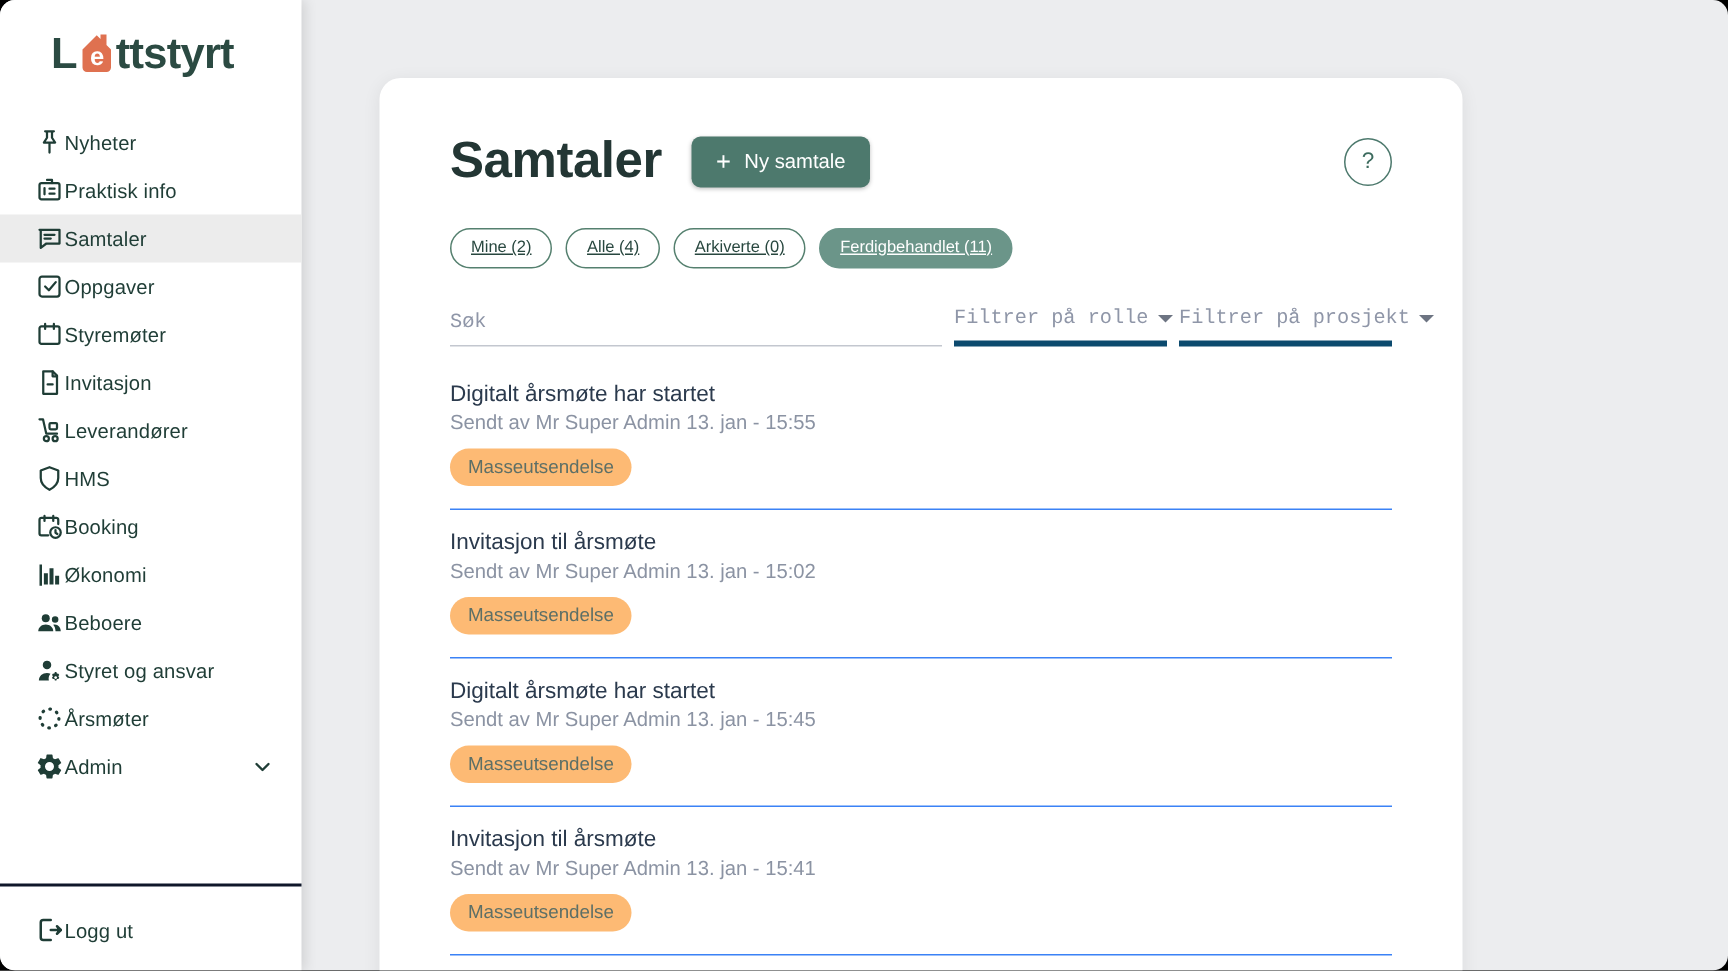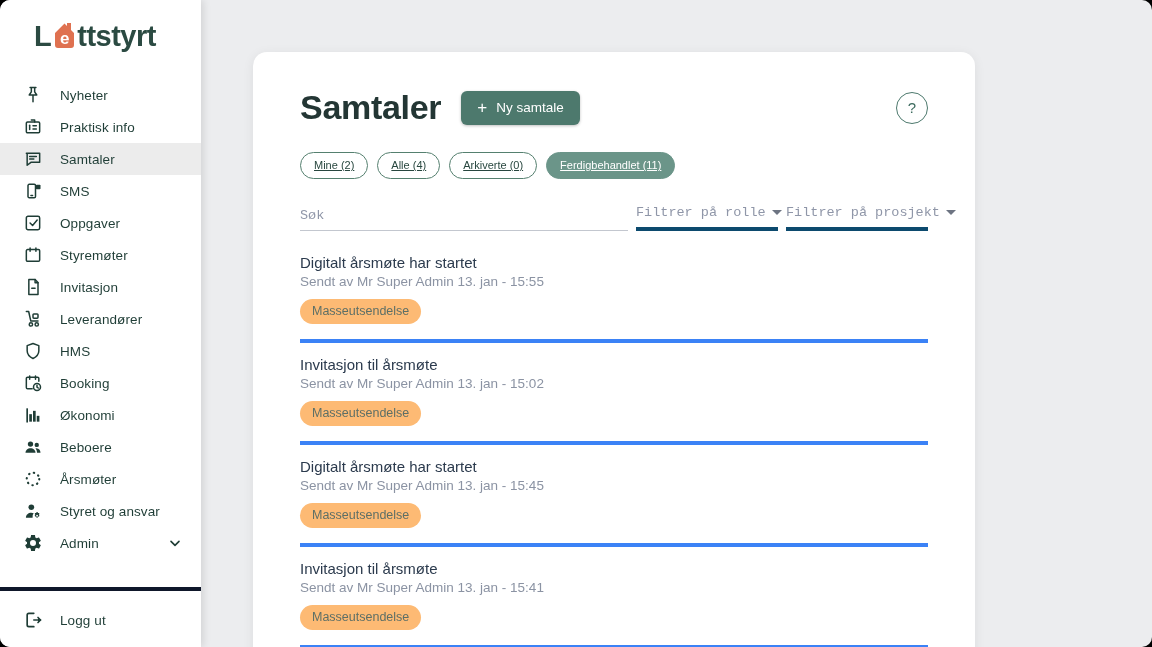--- a/index.html
+++ b/index.html
@@ -8,24 +8,24 @@
 
   
   .sidebar { width:201px; background:#fff; display:flex; flex-direction:column; box-shadow:2px 0 8px rgba(0,0,0,.12); position:relative; z-index:2; flex-shrink:0; }
   .logo { margin:22px 0 6px 34px; font-size:29px; font-weight:800; color:#2b4a42; letter-spacing:-0.5px; display:flex; align-items:center; line-height:1; }
   .logo .house { display:inline-flex; margin:0 0.5px; position:relative; top:-2px; }
   .nav { margin-top:22px; flex:0 0 auto; }
   .nav-item { display:flex; align-items:center; height:32px; padding:0 18px 0 22px; cursor:pointer; color:#1f3d36; }
   .nav-item.active { background:#ececec; }
   .nav-item .ic { width:21px; height:21px; display:inline-flex; align-items:center; justify-content:center; color:#1f3d36; }
   .nav-item .ic svg { width:20px; height:20px; }
-  .nav-item .lbl { margin-left:17px; font-size:13.5px; font-weight:500; letter-spacing:.1px;text-align:center; }
+  .nav-item .lbl { font-size:13.5px; font-weight:500; letter-spacing:.1px;text-align:center; }
   .nav-item .chev { margin-left:auto; display:inline-flex; color:#1f3d36; }
   .nav-item .chev svg { width:16px; height:16px; }
-  .sidebar-footer { margin-top:auto; border-top:4px solid #0f172a; padding:11px 0 9px; }
+  .sidebar-footer { margin-top:auto; border-top:2px solid #0f172a; padding:11px 0 9px; }
   .sidebar-footer .nav-item { height:36px; }
 
   
   .main { flex:1; position:relative; }
   .card { position:absolute; left:52px; top:52px; width:722px; height:615px; background:#fff; border-radius:14px; box-shadow:0 2px 12px rgba(0,0,0,.07); padding:36px 47px 0; }
 
   .head-row { display:flex; align-items:center; }
   .page-title { font-size:34px; font-weight:700; color:#233634; letter-spacing:-0.3px; }
   .new-btn { margin-left:20px; display:inline-flex; align-items:center; gap:9px; background:#4d796d; color:#fff; border:none; border-radius:6px; padding:9px 16px 10px; font-size:13.5px; font-family:inherit; font-weight:500; cursor:pointer; box-shadow:0 1px 3px rgba(0,0,0,.25); }
   .new-btn .plus { font-size:17px; font-weight:400; line-height:13px; }
@@ -36,21 +36,21 @@
   .chip.active { background:#6b9589; border-color:#6b9589; color:#fff; }
 
   .filter-row { display:flex; align-items:flex-end; gap:8px; margin-top:22px;font-family:Liberation Mono, monospace; }
   .uinput { border:none; border-bottom:1px solid #c3c7cf; padding:4px 0 7px; font-size:13.5px; font-family:inherit; color:#3c4456; background:transparent; outline:none; flex:1; }
   .uinput::placeholder { color:#8f96a8; }
   .uselect { width:142px; flex:none; border-bottom:4px solid #0c4a6e; padding:4px 2px 7px 0; display:flex; align-items:center; cursor:pointer; }
   .uselect .val { font-size:13.5px; color:#8f96a8; flex:1; white-space:nowrap; }
   .caret { width:0; height:0; border-left:5px solid transparent; border-right:5px solid transparent; border-top:5px solid #6d7482; margin-left:6px; flex:none; }
 
   .conv-list { margin-top:10px; }
-  .conv-item { padding:13px 0 15px; border-bottom:4px solid #3b82f6; cursor:pointer; }
+  .conv-item { padding:13px 0 15px; border-bottom:1px solid #3b82f6; cursor:pointer; }
   .conv-title { font-size:15px; font-weight:500; color:#2b3a4d; }
   .conv-meta { margin-top:3px; font-size:13.5px; color:#8b93a3; }
   .conv-tag { display:inline-block; margin-top:10px; background:#fdba74; color:#5d6f66; font-size:12.5px; padding:5px 12px 6px; border-radius:13px; }
 </style>
 </head>
 <body>
 
 <div class="window">
 
   <aside class="sidebar">
@@ -90,30 +90,20 @@
             <svg viewBox="0 0 24 24" fill="none" stroke="currentColor" stroke-width="1.8" stroke-linecap="round" stroke-linejoin="round">
               <path d="M4 5h16v11H9.5L5 19.5V5z"></path>
               <path d="M8 9h8M8 12h5"></path>
             </svg>
           </span>
           <span class="lbl">Samtaler</span>
         </div>
         <div class="nav-item">
           <span class="ic">
             <svg viewBox="0 0 24 24" fill="none" stroke="currentColor" stroke-width="1.8" stroke-linecap="round" stroke-linejoin="round">
-              <rect x="6" y="4" width="9" height="16" rx="1.5"></rect>
-              <path d="M9.5 17.5h2"></path>
-              <rect x="15.5" y="4.5" width="5.5" height="5.5" rx="1" fill="currentColor" stroke="none"></rect>
-            </svg>
-          </span>
-          <span class="lbl">SMS</span>
-        </div>
-        <div class="nav-item">
-          <span class="ic">
-            <svg viewBox="0 0 24 24" fill="none" stroke="currentColor" stroke-width="1.8" stroke-linecap="round" stroke-linejoin="round">
               <rect x="4" y="4" width="16" height="16" rx="2"></rect>
               <path d="M8.5 12l3 3 5.5-6.5"></path>
             </svg>
           </span>
           <span class="lbl">Oppgaver</span>
         </div>
         <div class="nav-item">
           <span class="ic">
             <svg viewBox="0 0 24 24" fill="none" stroke="currentColor" stroke-width="1.8" stroke-linecap="round" stroke-linejoin="round">
               <rect x="4" y="5.5" width="16" height="14" rx="1.5"></rect>
@@ -179,36 +169,36 @@
               <circle cx="9" cy="8.5" r="3.2"></circle>
               <circle cx="16.5" cy="9.5" r="2.6"></circle>
               <path d="M3 19c0-3.3 2.7-5.5 6-5.5s6 2.2 6 5.5z"></path>
               <path d="M16.2 13.6c2.8.2 4.8 2.2 4.8 5.4h-4.2c0-2.2-.7-4-1.9-5.2z"></path>
             </svg>
           </span>
           <span class="lbl">Beboere</span>
         </div>
         <div class="nav-item">
           <span class="ic">
-            <svg viewBox="0 0 24 24" fill="none" stroke="currentColor" stroke-width="2.6" stroke-linecap="round">
-              <circle cx="12" cy="12" r="7.5" stroke-dasharray="0.5 5.4"></circle>
-            </svg>
-          </span>
-          <span class="lbl">Årsmøter</span>
-        </div>
-        <div class="nav-item">
-          <span class="ic">
             <svg viewBox="0 0 24 24" fill="currentColor">
               <circle cx="10" cy="7.5" r="3.4"></circle>
               <path d="M3.5 20c0-3.6 2.9-6 6.5-6 1 0 2 .2 2.8.6a6 6 0 0 0-1.3 5.4z"></path>
               <path d="M17.5 13.2l.4 1.2 1.3.1.6 1.1-.8 1 .8 1-.6 1.1-1.3.1-.4 1.2h-1.2l-.4-1.2-1.3-.1-.6-1.1.8-1-.8-1 .6-1.1 1.3-.1.4-1.2z"></path>
               <circle cx="16.9" cy="17.6" r="1.1" fill="#fff"></circle>
             </svg>
           </span>
           <span class="lbl">Styret og ansvar</span>
+        </div>
+        <div class="nav-item">
+          <span class="ic">
+            <svg viewBox="0 0 24 24" fill="none" stroke="currentColor" stroke-width="2.6" stroke-linecap="round">
+              <circle cx="12" cy="12" r="7.5" stroke-dasharray="0.5 5.4"></circle>
+            </svg>
+          </span>
+          <span class="lbl">Årsmøter</span>
         </div>
         <div class="nav-item">
           <span class="ic">
             <svg viewBox="0 0 24 24" fill="currentColor">
               <path d="M19.14 12.94c.04-.3.06-.61.06-.94s-.02-.64-.07-.94l2.03-1.58c.18-.14.23-.41.12-.61l-1.92-3.32c-.12-.22-.37-.29-.59-.22l-2.39.96c-.5-.38-1.03-.7-1.62-.94L14.4 2.81c-.04-.24-.24-.41-.48-.41h-3.84c-.24 0-.43.17-.47.41l-.36 2.54c-.59.24-1.13.57-1.62.94l-2.39-.96c-.22-.08-.47 0-.59.22L2.74 8.87c-.12.21-.08.47.12.61l2.03 1.58c-.05.3-.09.63-.09.94s.02.64.07.94l-2.03 1.58c-.18.14-.23.41-.12.61l1.92 3.32c.12.22.37.29.59.22l2.39-.96c.5.38 1.03.7 1.62.94l.36 2.54c.05.24.24.41.48.41h3.84c.24 0 .44-.17.47-.41l.36-2.54c.59-.24 1.13-.56 1.62-.94l2.39.96c.22.08.47 0 .59-.22l1.92-3.32c.12-.22.07-.47-.12-.61zM12 15.6A3.6 3.6 0 1 1 12 8.4a3.6 3.6 0 0 1 0 7.2z"></path>
             </svg>
           </span>
           <span class="lbl">Admin</span>
           <span class="chev">
             <svg viewBox="0 0 24 24" fill="none" stroke="currentColor" stroke-width="2.4" stroke-linecap="round" stroke-linejoin="round">

